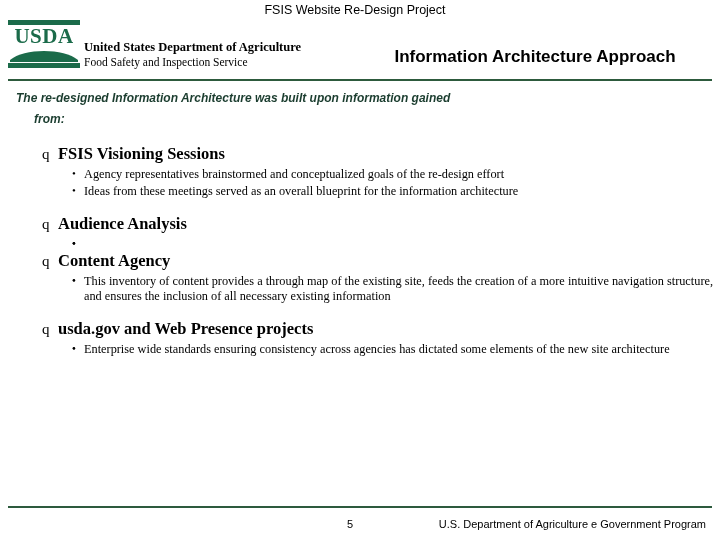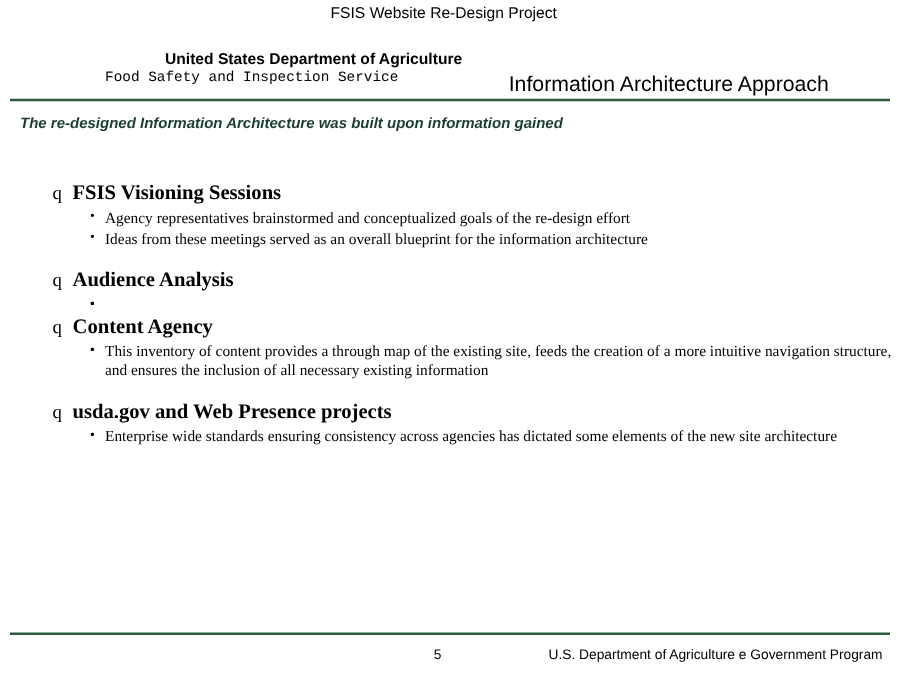--- a/index.html
+++ b/index.html
@@ -77,46 +77,44 @@
     width: 68px;
     height: 14px;
     overflow: hidden;
   }
   .usda-logo .swoosh svg { display: block; }
 
   .agency-name {
     position: absolute;
     left: 84px;
     top: 40px;
-    font-family: Liberation Sans, sans-serif;
+    font-family: Liberation Serif, serif;
     font-weight: bold;
     font-size: 12.5px;
     color: #000;
     letter-spacing: 0;
-    margin-left: 48px;
   }
   .agency-sub {
     position: absolute;
     left: 84px;
     top: 56px;
-    font-family: Liberation Mono, monospace;
+    font-family: Liberation Serif, serif;
     font-size: 11.5px;
     color: #000;
   }
   .header-subtitle {
     position: absolute;
     left: 360px;
     top: 47px;
     width: 350px;
     text-align: center;
     font-family: "Liberation Sans", sans-serif;
-    font-weight: normal;
+    font-weight: bold;
     font-size: 17px;
     color: #000;
-    margin-top: 11px;
   }
   .header-rule {
     position: absolute;
     left: 8px;
     top: 79px;
     width: 704px;
     height: 2px;
     background: #2d5a3d;
   }
 
@@ -215,29 +213,40 @@
   }
 </style>
 </head>
 <body>
 
 <div class="slide">
 
   <div class="header">
     <div class="header-title-top">FSIS Website Re-Design Project</div>
 
+    <div class="usda-logo">
+      <div class="bar-top"></div>
+      <div class="usda-text">USDA</div>
+      <div class="swoosh">
+        <svg width="68" height="14" viewBox="0 0 68 14">
+          <path d="M0 12 C 14 0, 54 0, 68 12 L 68 14 L 0 14 Z" fill="#1b6b4a"></path>
+        </svg>
+      </div>
+      <div class="bar-bottom"></div>
+    </div>
 
     <div class="agency-name">United States Department of Agriculture</div>
     <div class="agency-sub">Food Safety and Inspection Service</div>
     <div class="header-subtitle">Information Architecture Approach</div>
     <div class="header-rule"></div>
   </div>
 
   <div class="slide-title">
     <span>The re-designed Information Architecture was built upon information gained</span>
+    <span class="ln2">from:</span>
   </div>
 
   <div class="body">
 
     <div class="section">
       <div class="section-head">
         <span class="q-bullet">q</span>
         <span>FSIS Visioning Sessions</span>
       </div>
       <ul class="sub-list">

